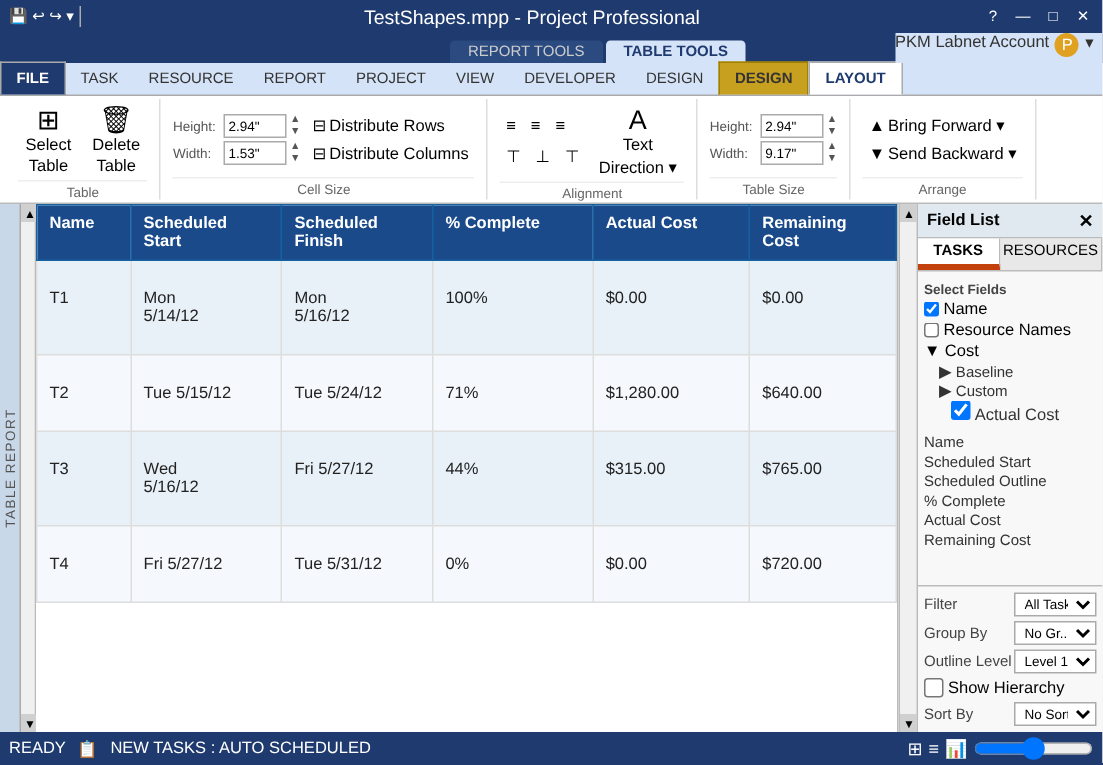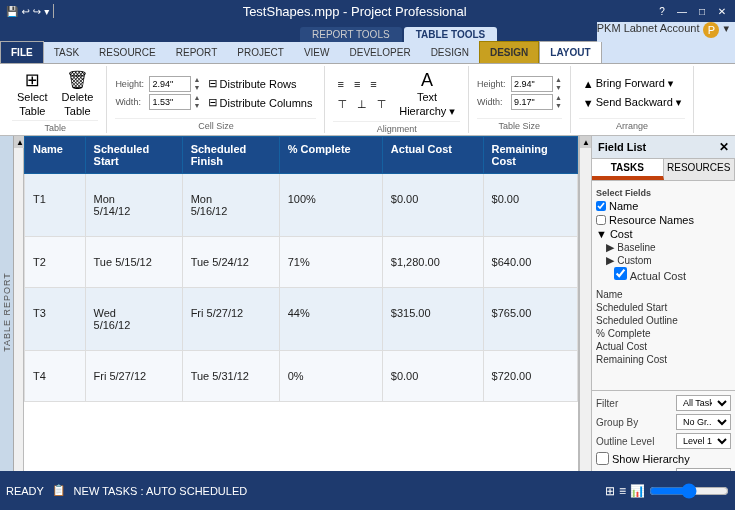--- a/index.html
+++ b/index.html
@@ -200,21 +200,21 @@
       border: 1px solid #ddd;
       font-size: 11px;
       color: #222;
       vertical-align: top;
     }
     table.data-table tr:nth-child(odd) td { background: #e8f0f8; }
     table.data-table tr:nth-child(even) td { background: #f5f8fc; }
 
     
     #field-list {
-      width: 144px;
+      width: 124px;
       background: #f8f8f8;
       border-left: 1px solid #bbb;
       display: flex;
       flex-direction: column;
       font-size: 10px;
     }
     #field-list-header {
       background: #e0e8f0;
       padding: 4px 6px;
       font-weight: bold;
@@ -282,21 +282,21 @@
     }
     .scroll-btn { width: 12px; height: 12px; background: #d0d0d0; display: flex; align-items: center; justify-content: center; font-size: 8px; cursor: pointer; }
     .scroll-track { flex: 1; background: #f0f0f0; }
 
     
     #statusbar {
       position: absolute;
       bottom: 0;
       left: 0;
       right: 0;
-      height: 39px;
+      height: 22px;
       background: #1e3a6e;
       color: white;
       display: flex;
       align-items: center;
       justify-content: space-between;
       padding: 0 6px;
       font-size: 10px;
     }
     #statusbar .status-left { display: flex; align-items: center; gap: 8px; }
     #statusbar .status-right { display: flex; align-items: center; gap: 4px; }
@@ -424,21 +424,21 @@
               <span>⊥</span>
             </div>
           <div class="ribbon-btn-small">
               <span>⊤</span>
             </div>
         </div>
       </div>
       <div class="ribbon-btn">
         <span class="icon">A</span>
         <span>Text</span>
-        <span>Hierarchy ▾</span>
+        <span>Direction ▾</span>
       </div>
     </div>
     <div class="ribbon-group-label">Alignment</div>
   </div>
 
   <div class="ribbon-group">
     <div class="ribbon-group-content">
       <div class="ribbon-column">
         <div class="spinner-group">
           <span class="spinner-label">Height:</span>

